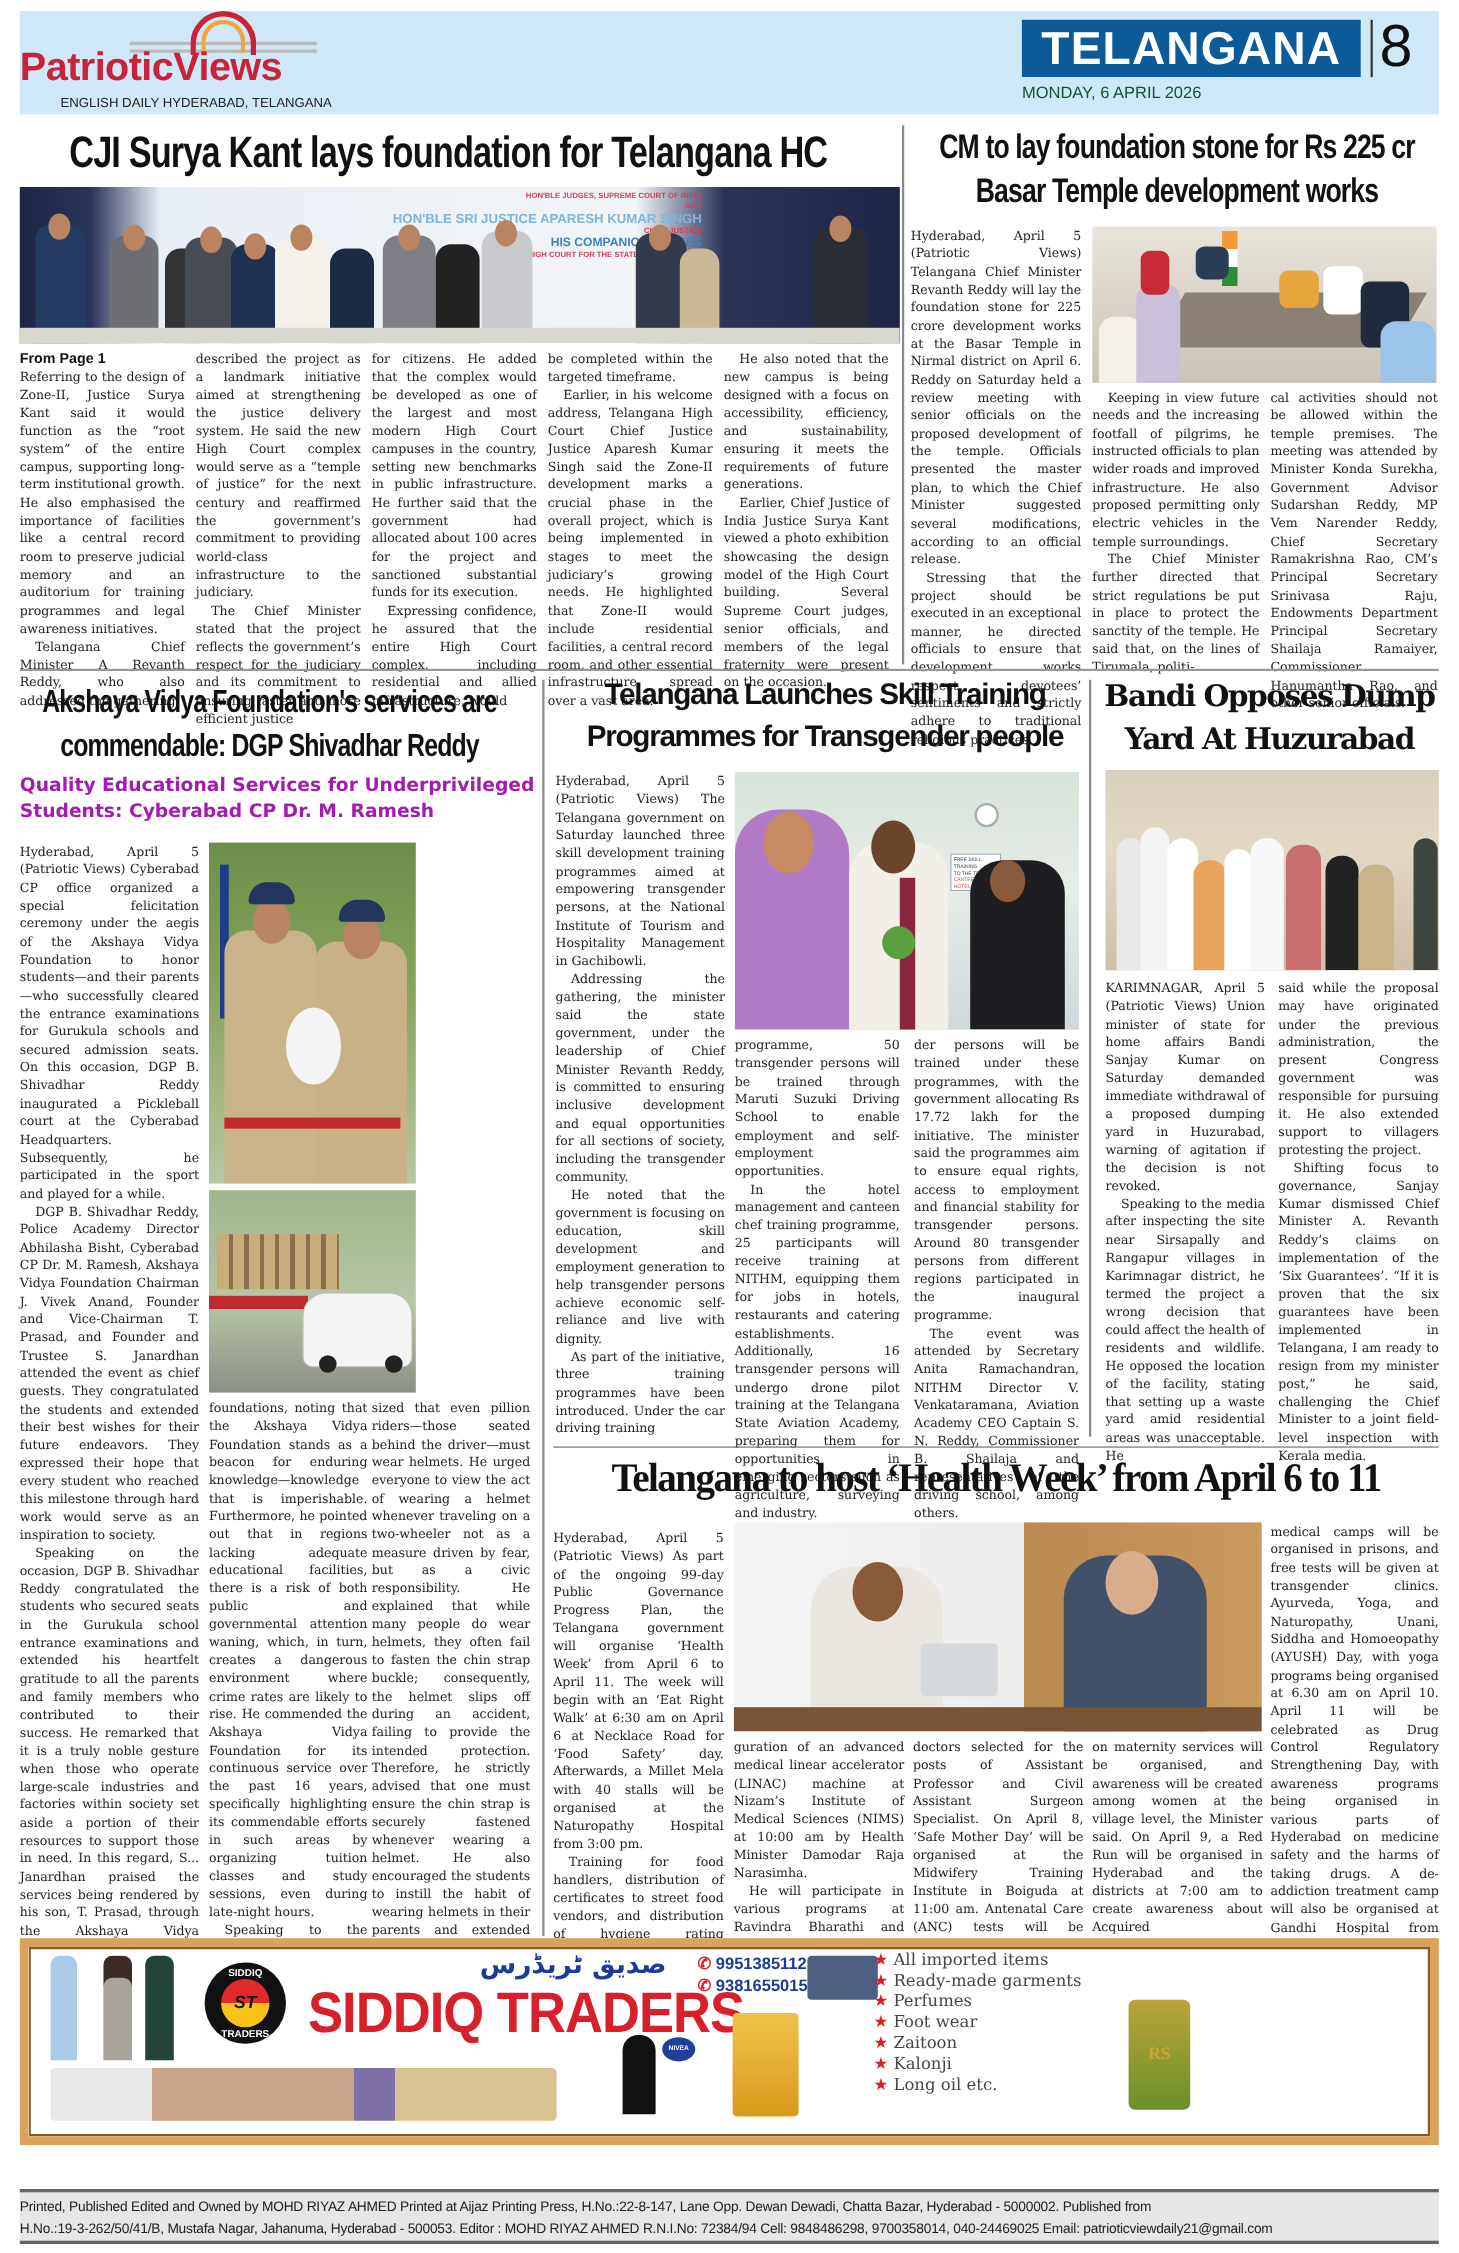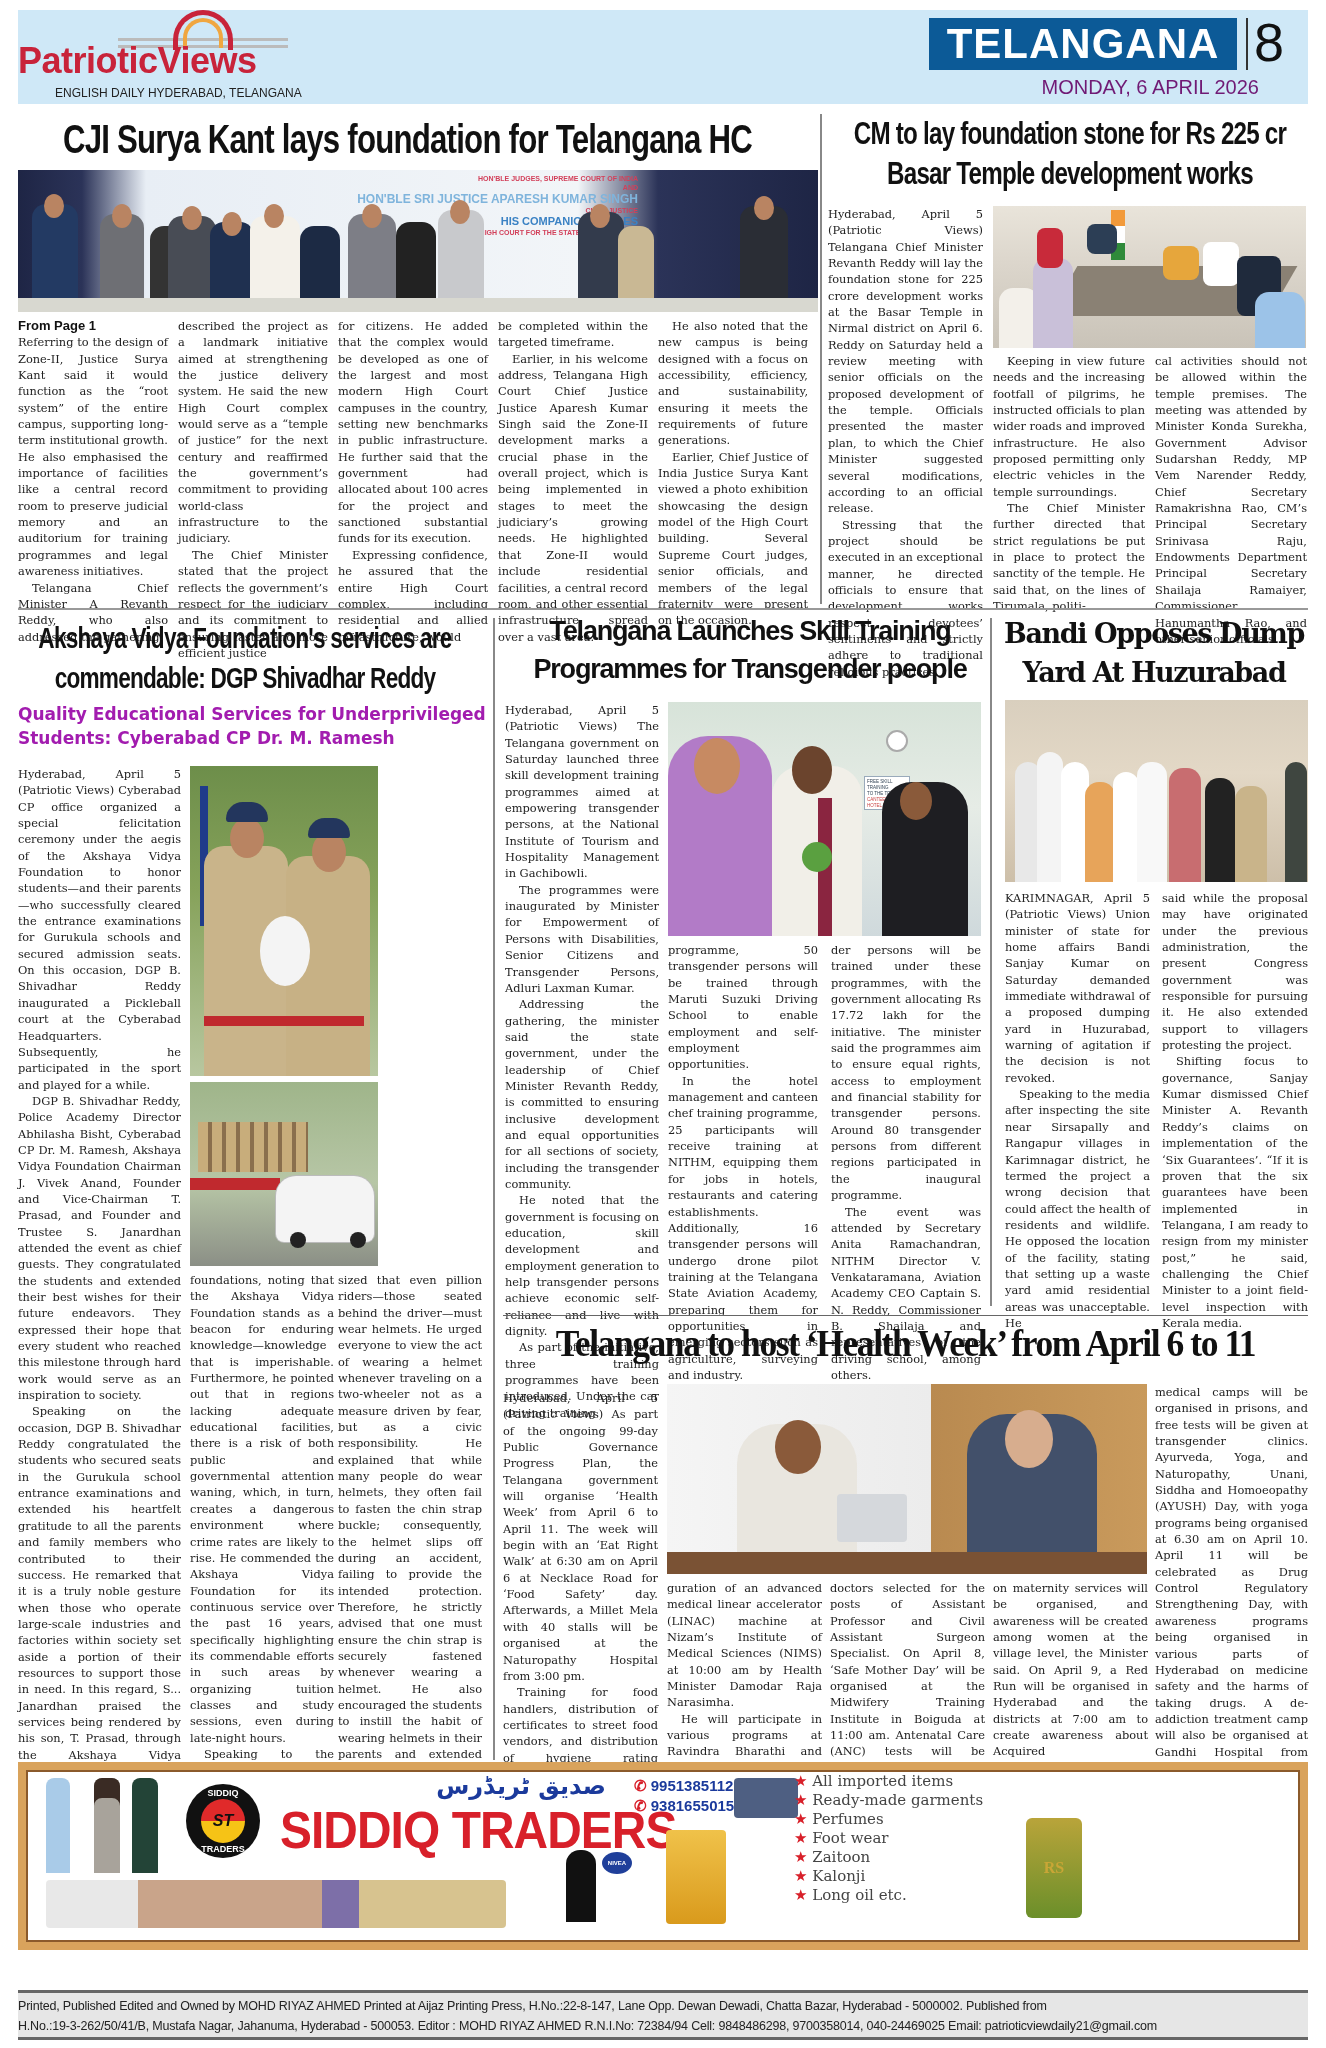--- a/index.html
+++ b/index.html
@@ -9,21 +9,21 @@
 .masthead{left:18px;top:10px;width:1290px;height:94px;background:#cfe8f7}
 .logo-wrap{left:18px;top:8px;width:340px;height:86px}
 .logo-arc{position:absolute;left:155px;top:2px;width:60px;height:40px;border:5px solid #c8233a;border-bottom:none;border-radius:40px 40px 0 0}
 .logo-arc2{position:absolute;left:165px;top:10px;width:40px;height:30px;border:4px solid #f0a640;border-bottom:none;border-radius:30px 30px 0 0}
 .logo-bars{position:absolute;left:100px;top:30px;width:170px;height:10px;border-top:3px solid #bbb;border-bottom:3px solid #bbb}
 .logo-text{position:absolute;left:0;top:32px;font-family:"Liberation Sans",sans-serif;font-weight:700;font-size:36px;color:#c8233a;letter-spacing:-0.5px;white-space:nowrap}
 .logo-sub{position:absolute;left:37px;top:78px;font-family:"Liberation Sans",sans-serif;font-size:12px;color:#222;white-space:nowrap}
 .section-box{left:929px;top:18px;width:308px;height:52px;background:#0c5a97;color:#fff;font-family:"Liberation Sans",sans-serif;font-weight:700;font-size:42px;text-align:center;line-height:52px;letter-spacing:1px}
 .section-sep{left:1246px;top:18px;width:2px;height:52px;background:#333}
 .page-num{left:1254px;top:10px;font-family:"Liberation Sans",sans-serif;font-size:54px;color:#111;line-height:64px}
-.dateline{left:929px;top:76px;width:330px;text-align:right;font-family:"Liberation Sans",sans-serif;font-size:20px;color:#701a75}
+.dateline{left:929px;top:76px;width:330px;text-align:left;font-family:"Liberation Sans",sans-serif;font-size:15px;color:#14532d}
 .hl{font-family:"Liberation Sans",sans-serif;font-weight:700;color:#111;text-align:center;letter-spacing:-1px;line-height:1.15;transform-origin:center}
 .hl-cond{transform:scaleX(0.78)}
 .col{position:absolute;font-size:11.4px;line-height:16.35px;text-align:justify;hyphens:auto;color:#222}
 .col p{text-indent:14px}
 .col p.noind{text-indent:0}
 .photo{position:absolute;overflow:hidden}
 .vline{position:absolute;width:2px;background:#888}
 .hline{position:absolute;height:2px;background:#999}
 .kicker{font-family:"Liberation Sans",sans-serif;font-weight:700;font-size:13px;color:#111;display:block;text-indent:0}
 .ad{left:18px;top:1762px;width:1290px;height:188px;background:#fff;border:8px solid #d9a35c;box-shadow:inset 0 0 0 2px #8b5a2b}
@@ -179,21 +179,20 @@
   <div class="head" style="left:26px;top:36px;width:46px;height:56px;background:#c78a62"></div>
   <div class="person" style="left:104px;width:90px;height:170px;background:#f1efe8;border-radius:30px 30px 0 0"></div>
   <div class="head" style="left:124px;top:44px;width:40px;height:48px;background:#6b442d"></div>
   <div style="position:absolute;left:150px;top:96px;width:14px;height:140px;background:#8a2540"></div>
   <div style="position:absolute;left:134px;top:140px;width:30px;height:30px;background:#5aa040;border-radius:50%"></div>
   <div class="person" style="left:214px;width:86px;height:154px;background:#1e1e22;border-radius:30px 30px 0 0"></div>
   <div class="head" style="left:232px;top:80px;width:32px;height:38px;background:#8a5a3a"></div>
 </div>
 <div class="col" style="left:505px;top:702px;width:154px;">
   <p class="noind">Hyderabad, April 5 (Patriotic Views) The Telangana government on Saturday launched three skill development training programmes aimed at empowering transgender persons, at the National Institute of Tourism and Hospitality Management in Gachibowli.</p>
-  <p>The programmes were inaugurated by Minister for Empowerment of Persons with Disabilities, Senior Citizens and Transgender Persons, Adluri Laxman Kumar.</p>
   <p>Addressing the gathering, the minister said the state government, under the leadership of Chief Minister Revanth Reddy, is committed to ensuring inclusive development and equal opportunities for all sections of society, including the transgender community.</p>
   <p>He noted that the government is focusing on education, skill development and employment generation to help transgender persons achieve economic self-reliance and live with dignity.</p>
   <p>As part of the initiative, three training programmes have been introduced. Under the car driving training</p>
 </div>
 <div class="col" style="left:668px;top:942px;width:150px;">
   <p class="noind">programme, 50 transgender persons will be trained through Maruti Suzuki Driving School to enable employment and self-employment opportunities.</p>
   <p>In the hotel management and canteen chef training programme, 25 participants will receive training at NITHM, equipping them for jobs in hotels, restaurants and catering establishments. Additionally, 16 transgender persons will undergo drone pilot training at the Telangana State Aviation Academy, preparing them for opportunities in emerging sectors such as agriculture, surveying and industry.</p>
   <p>A total of 91 transgen-</p>
 </div>
 <div class="col" style="left:831px;top:942px;width:150px;">

